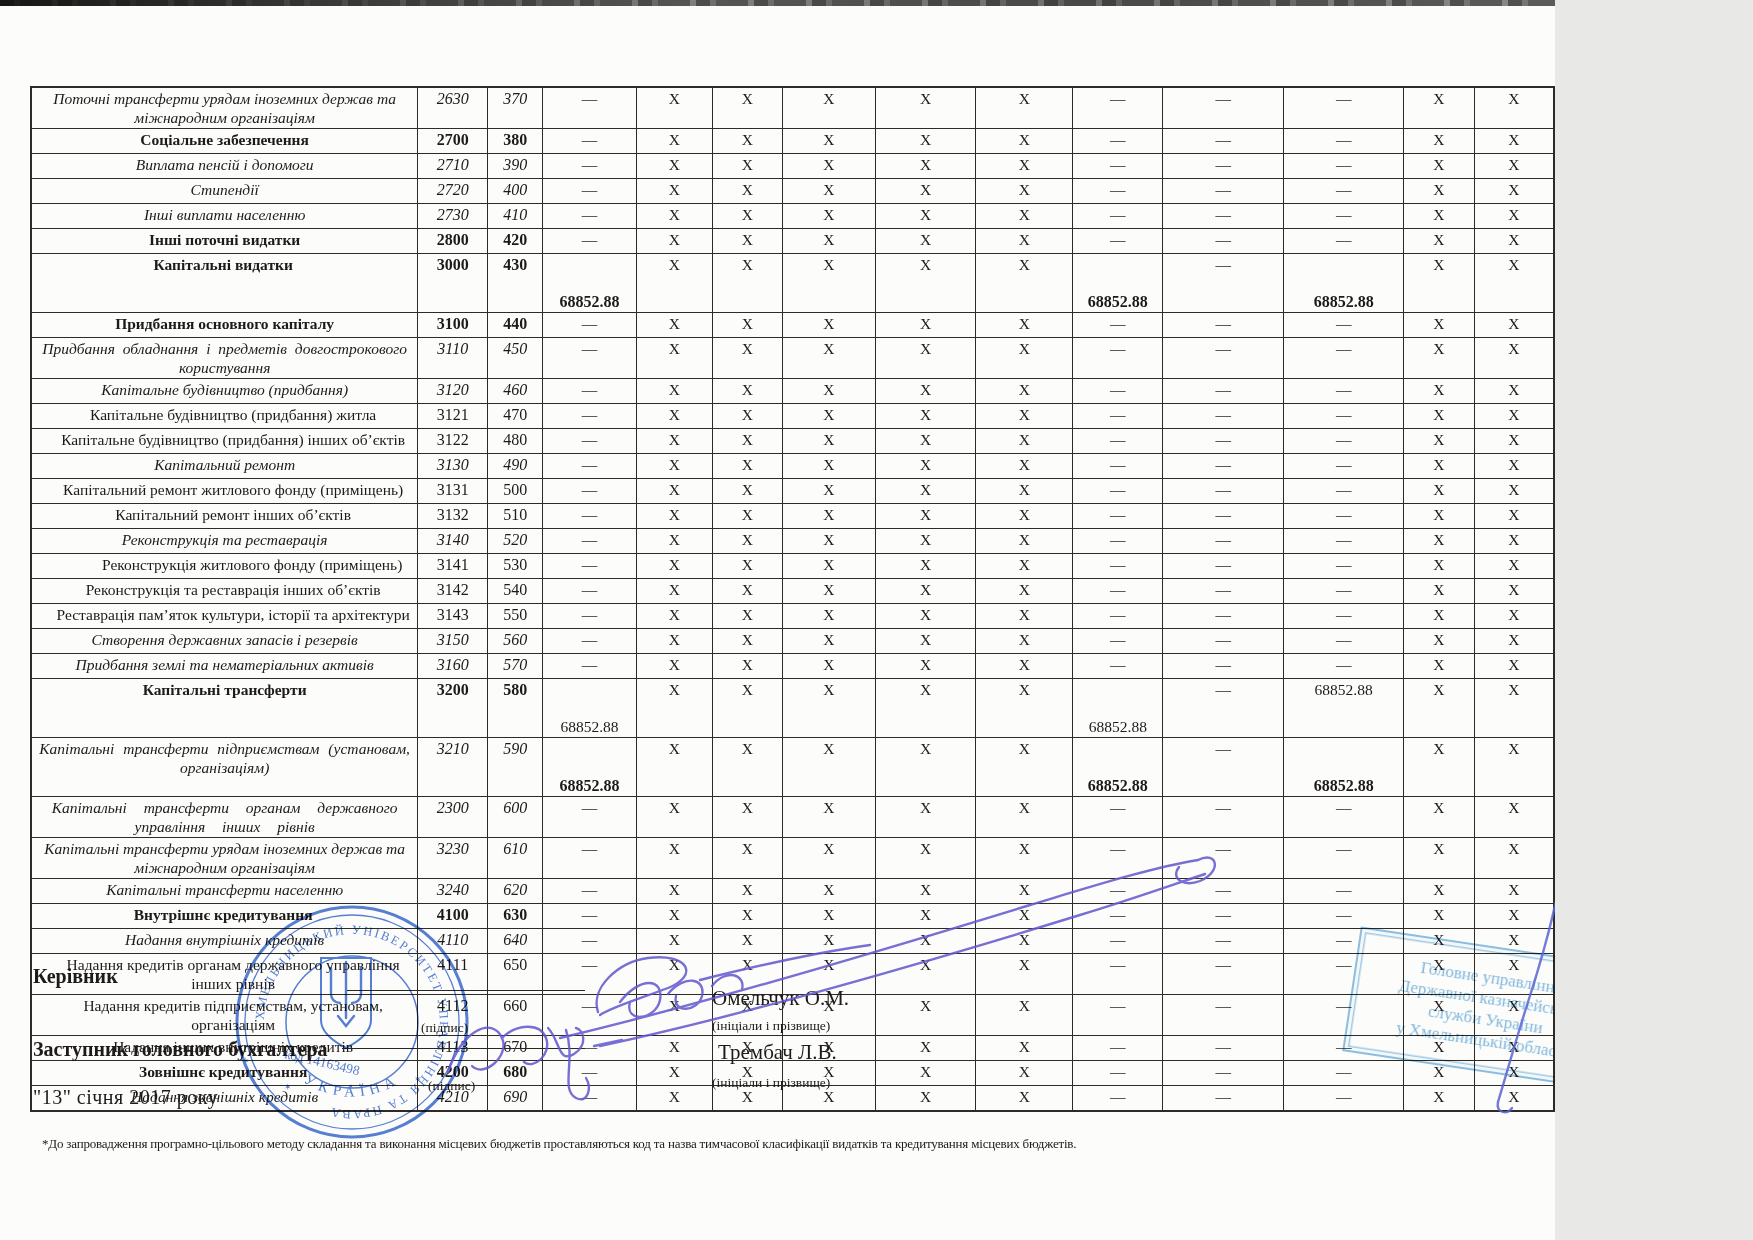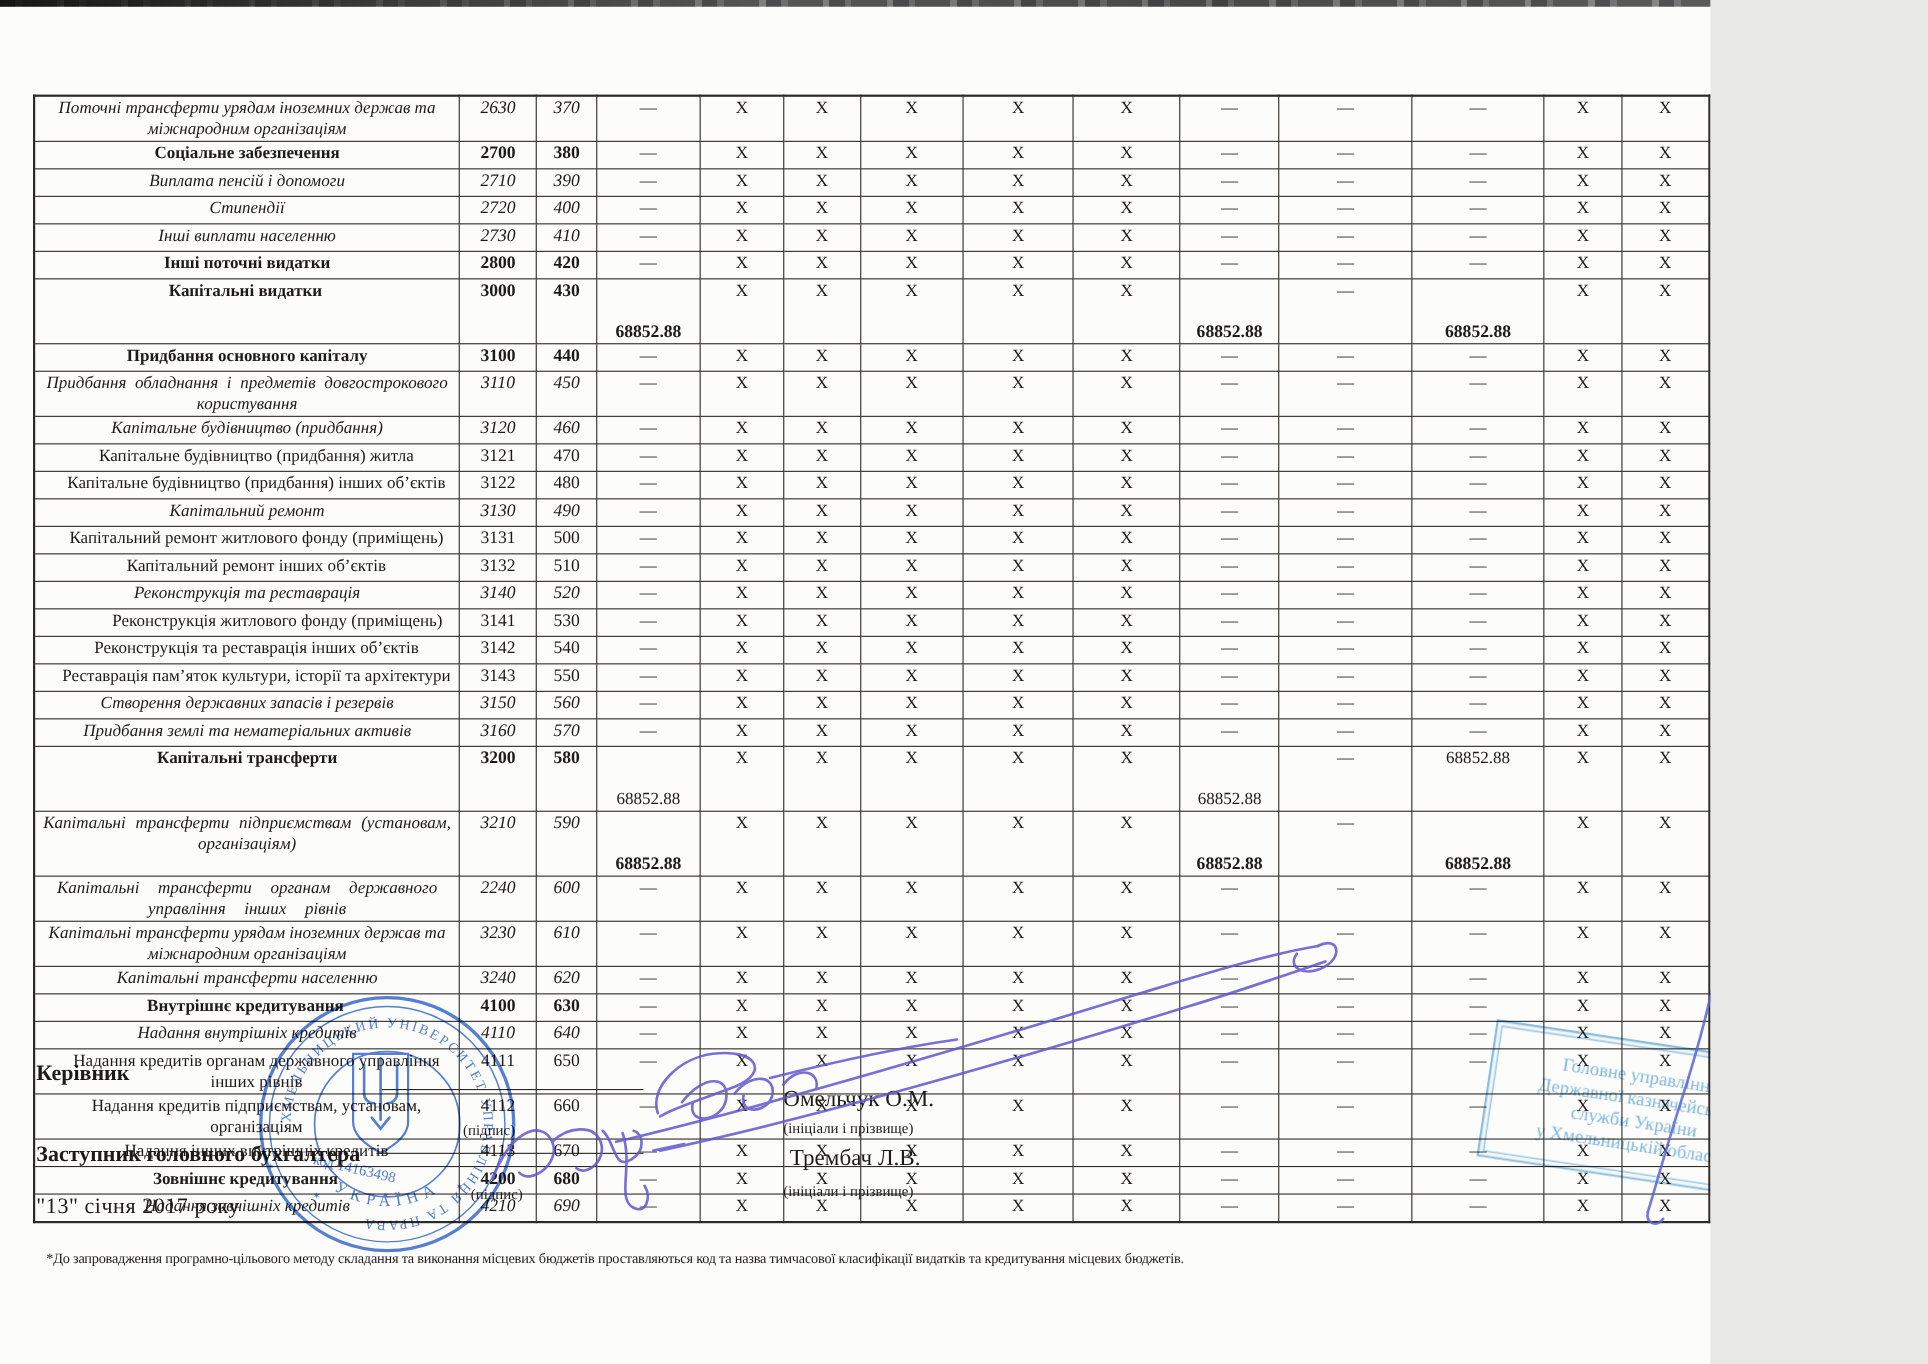--- a/index.html
+++ b/index.html
@@ -480,21 +480,21 @@
               <div class="vt"></div>
               <div class="vb bold">68852.88</div>
             </div>
           </td>
           <td class="val">X</td>
           <td class="val">X</td>
         </tr>
         <tr class="it">
           <td class="name ws14">Капітальні      трансферти      органам      державного
 управління інших рівнів</td>
-          <td class="code">2240</td>
+          <td class="code">2300</td>
           <td class="num">600</td>
           <td class="val">—</td>
           <td class="val">X</td>
           <td class="val">X</td>
           <td class="val">X</td>
           <td class="val">X</td>
           <td class="val">X</td>
           <td class="val">—</td>
           <td class="val">—</td>
           <td class="val">—</td>

